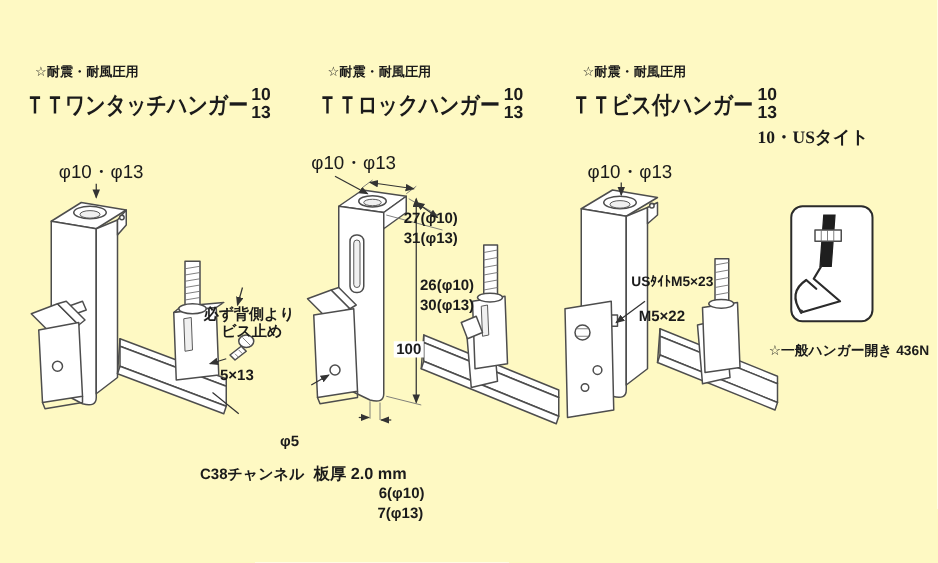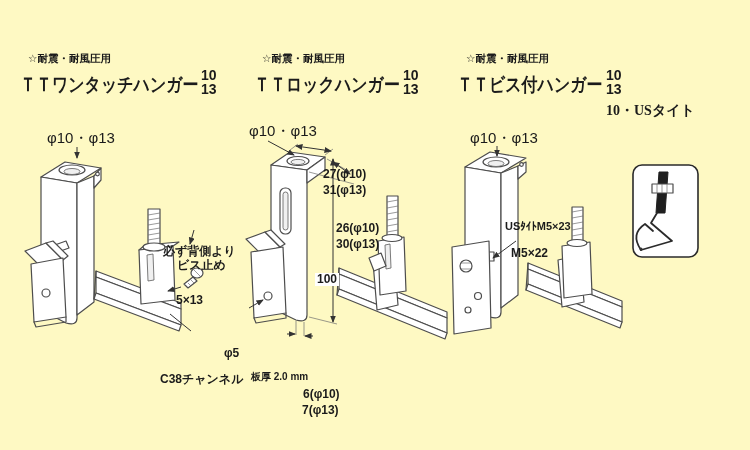--- a/index.html
+++ b/index.html
@@ -174,25 +174,26 @@
   <span class="t size" style="left:403px;top:82px;">13</span>
   <span class="t lbl13" style="left:249px;top:123px;">φ10・φ13</span>
   <span class="t lbl12" style="left:323px;top:125px;">27(φ10)</span>
   <span class="t lbl12" style="left:323px;top:141px;">31(φ13)</span>
   <span class="t lbl12" style="left:336px;top:179px;">26(φ10)</span>
   <span class="t lbl12" style="left:336px;top:195px;">30(φ13)</span>
   <span class="t lbl12 whitebg" style="left:315px;top:230px;">100</span>
   <span class="t lbl12" style="left:224px;top:304px;">φ5</span>
   <span class="t lbl12" style="left:303px;top:345px;">6(φ10)</span>
   <span class="t lbl12" style="left:302px;top:361px;">7(φ13)</span>
-  <span class="t b" style="left:251px;top:372px;font-size:10px;">板厚 2.0 mm</span>
+  <span class="t b" style="left:251px;top:372px;font-size:13px;">板厚 2.0 mm</span>
 
   <span class="t badge" style="left:466px;top:53px;">☆耐震・耐風圧用</span>
   <span class="t title" style="left:457px;top:75px;">ＴＴビス付ハンガー</span>
   <span class="t size" style="left:606px;top:68px;">10</span>
   <span class="t size" style="left:606px;top:82px;">13</span>
   <span class="t size" style="left:606px;top:104px;font-family:Liberation Serif, serif;">10・USタイト</span>
   <span class="t lbl13" style="left:470px;top:130px;">φ10・φ13</span>
   <span class="t lbl12" style="left:511px;top:204px;">M5×22</span>
   <span class="t lbl11" style="left:505px;top:221px;">USﾀｲﾄM5×23</span>
 
+  <span class="t lbl11" style="left:615px;top:276px;">☆一般ハンガー開き 436N</span>
 
 </div>
 
 </body></html>

